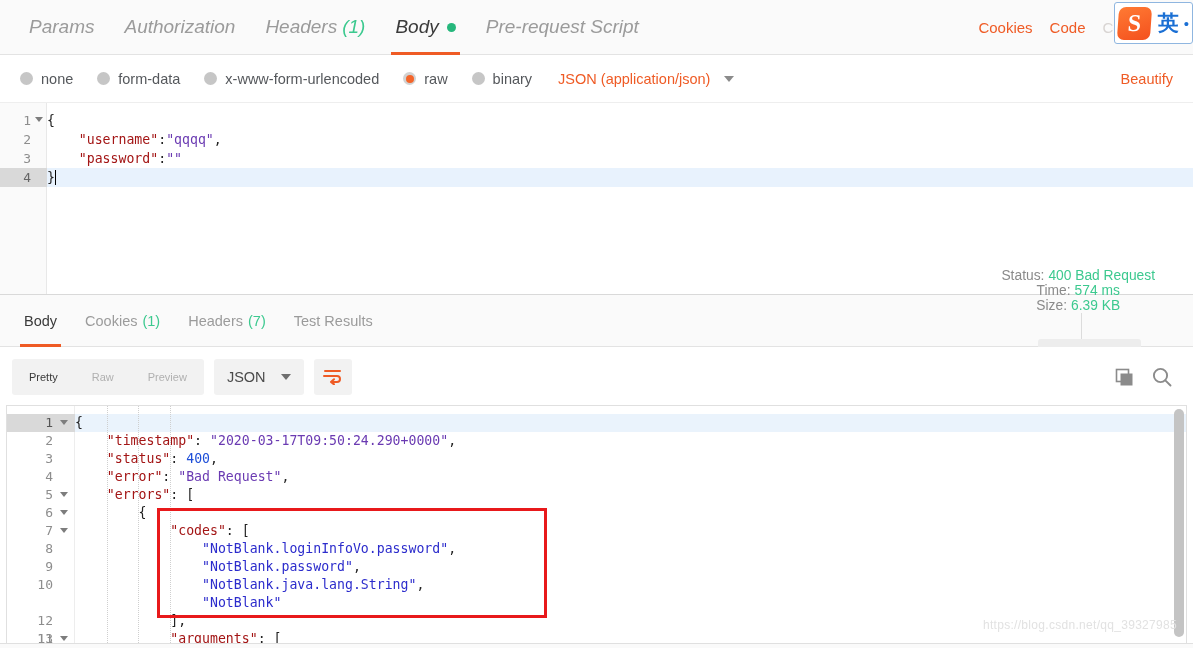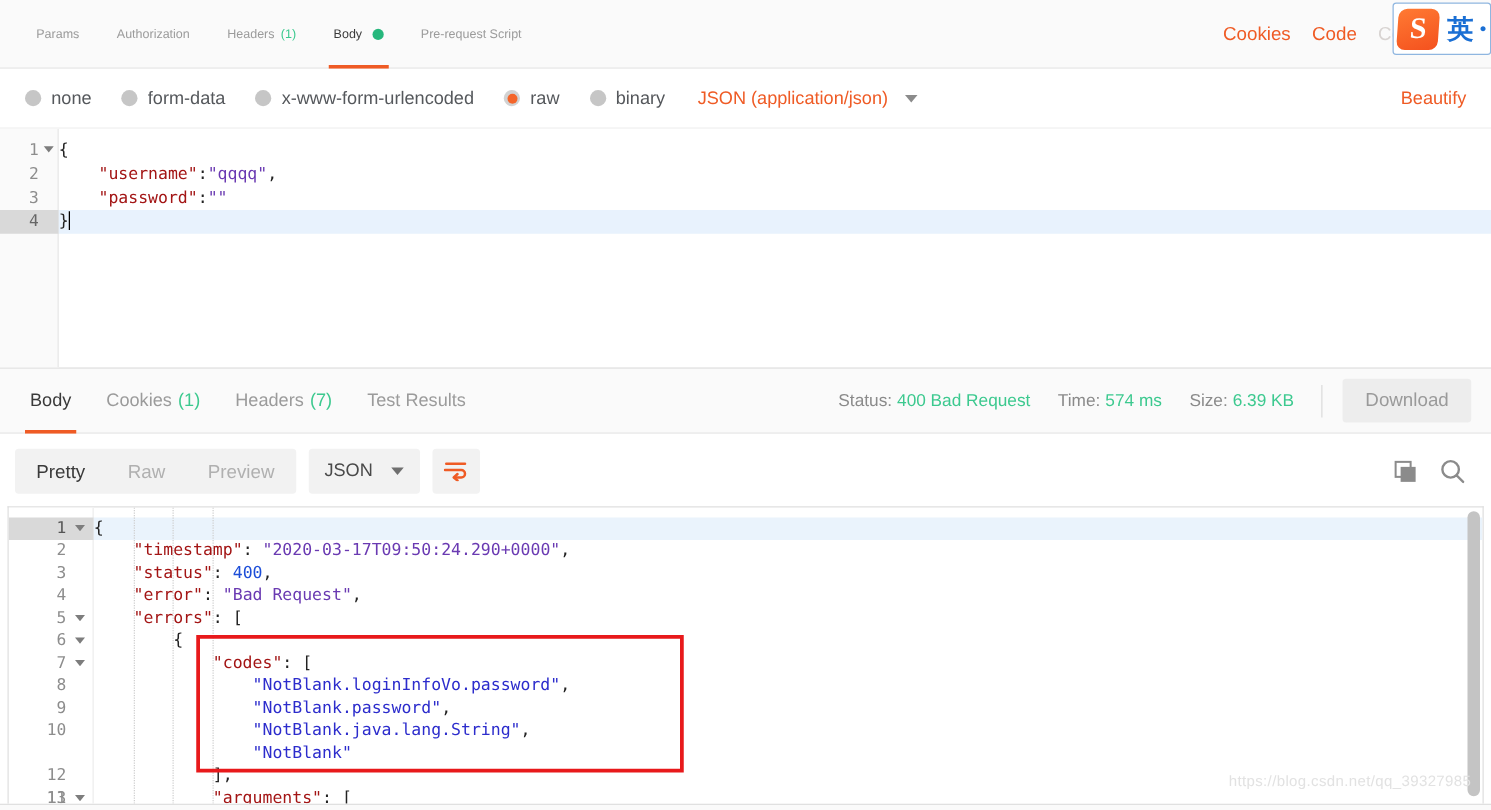--- a/index.html
+++ b/index.html
@@ -14,22 +14,23 @@
   
   .req-tabbar {
     position: absolute; left: 0; top: 0; width: 1193px; height: 55px;
     background: #fafafa;
     border-bottom: 1px solid #e3e3e3;
     display: flex; align-items: center;
   }
   .req-tabs { display: flex; align-items: center; height: 55px; padding-left: 14px; }
   .req-tab {
     position: relative; height: 55px; display: flex; align-items: center;
-    padding: 0 15px; font-size: 10px; color: #9b9b9b; cursor: pointer;
+    padding: 0 15px; font-size: 19px; color: #9b9b9b; cursor: pointer;
     white-space: nowrap;
+    font-style: italic;
   }
   .req-tab.active { color: #3a3a3a; }
   .req-tab.active::after {
     content: ""; position: absolute; left: 11px; right: 11px; bottom: 0;
     height: 3px; background: #ef5b25;
   }
   .cnt-green { color: #3cc98f; margin-left: 5px; }
   .green-dot {
     display: inline-block; width: 9px; height: 9px; border-radius: 50%;
     background: #26b77c; margin-left: 8px; vertical-align: middle;
@@ -150,21 +151,21 @@
     padding: 0 14px; font-size: 14.5px; color: #9b9b9b; cursor: pointer;
     white-space: nowrap;
   }
   .resp-tab.active { color: #3a3a3a; }
   .resp-tab.active::after {
     content: ""; position: absolute; left: 10px; right: 10px; bottom: 0;
     height: 3px; background: #ef5b25;
   }
   .resp-meta {
     margin-left: auto; display: flex; align-items: center;
-    padding-right: 16px; font-size: 13.8px; color: #8a8a8a;
+    padding-right: 16px; font-size: 13.8px; color: #8a8a8a; flex-direction: column;
   }
   .meta-item { margin-right: 22px; white-space: nowrap; }
   .meta-val { color: #3cc98f; margin-left: 4px; }
   .meta-sep {
     width: 1px; height: 26px; background: #dcdcdc; margin-right: 16px;
   }
   .dl-btn {
     background: #ededed; color: #9a9a9a; font-size: 15px;
     padding: 9px 18px; border-radius: 3px; cursor: pointer;
     white-space: nowrap;
@@ -174,21 +175,21 @@
   .resp-toolbar {
     position: absolute; left: 0; top: 347px; width: 1193px; height: 60px;
     background: #fff; display: flex; align-items: center; padding-left: 12px;
   }
   .seg-group {
     display: flex; align-items: center; background: #f2f2f2;
     border-radius: 3px; height: 36px; margin-right: 10px;
   }
   .seg {
     padding: 0 17px; height: 36px; display: flex; align-items: center;
-    font-size: 15px; color: #b0b0b0; cursor: pointer; white-space: nowrap;
+    font-size: 11px; color: #b0b0b0; cursor: pointer; white-space: nowrap;
   }
   .seg.active { color: #3a3a3a; }
   .fmt-group {
     display: flex; align-items: center; background: #f2f2f2;
     border-radius: 3px; height: 36px; padding: 0 13px; margin-right: 10px;
     cursor: pointer;
   }
   .fmt-label { font-size: 14.5px; color: #4a4a4a; margin-right: 15px; }
   .caret-sm {
     width: 0; height: 0; border-left: 5px solid transparent;

